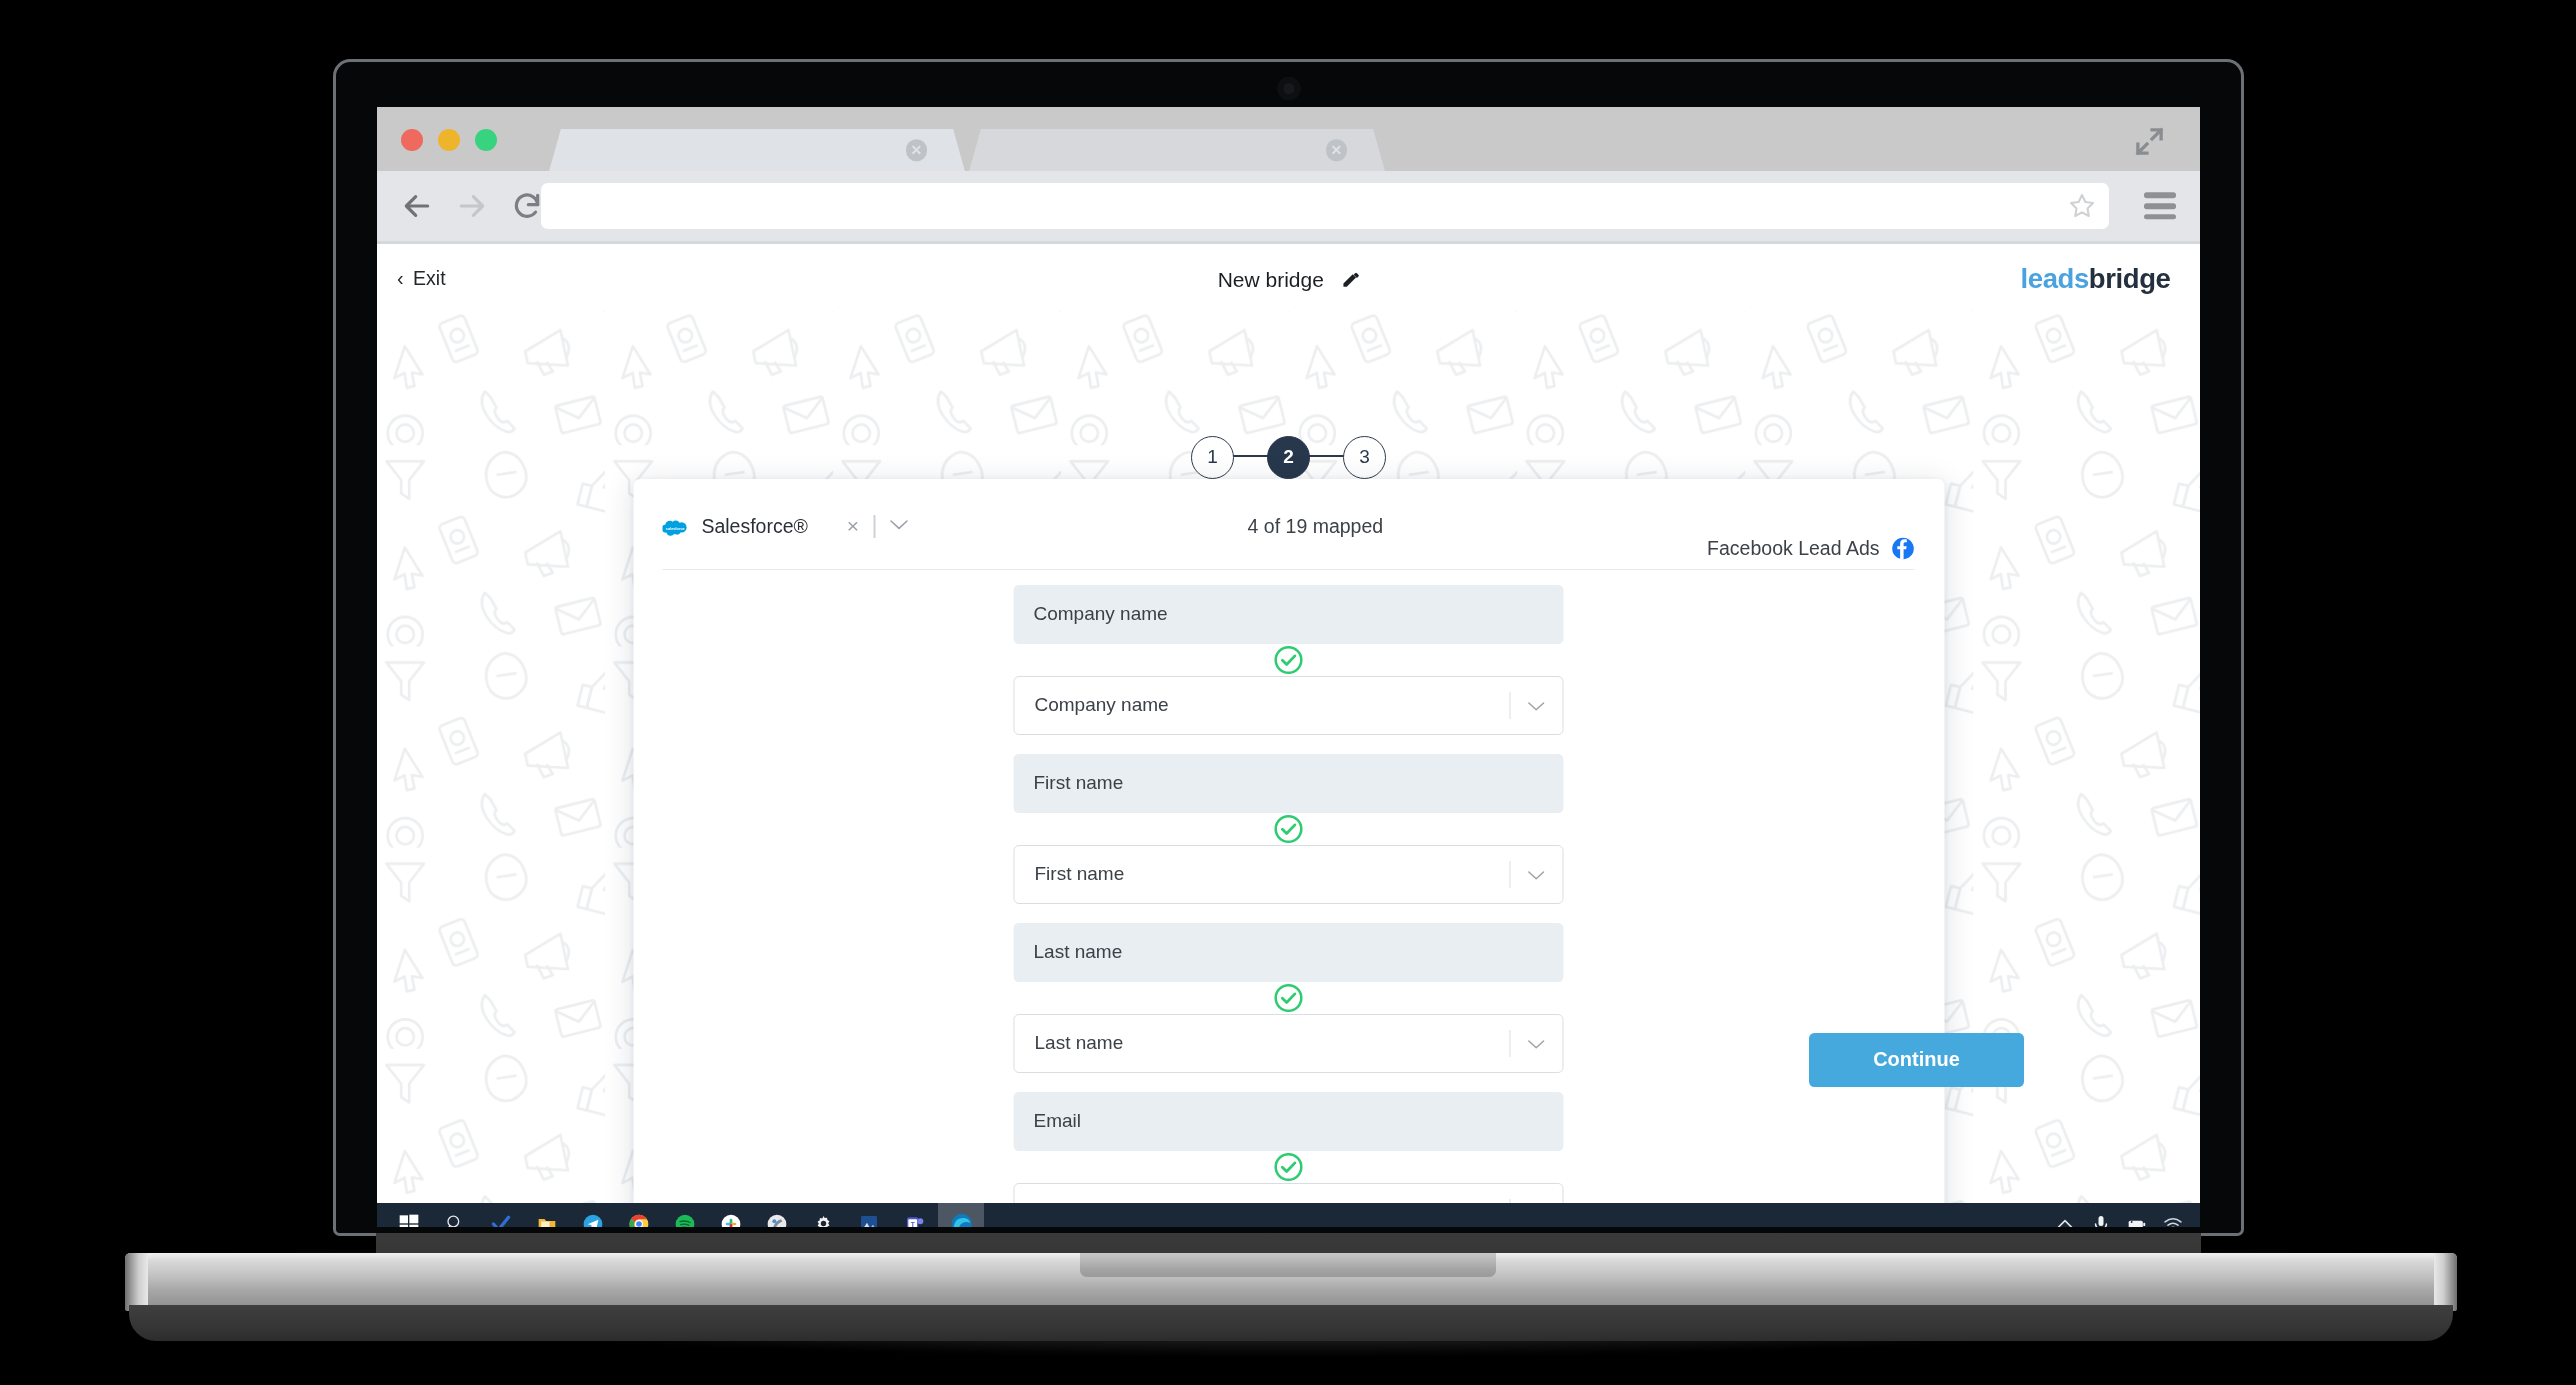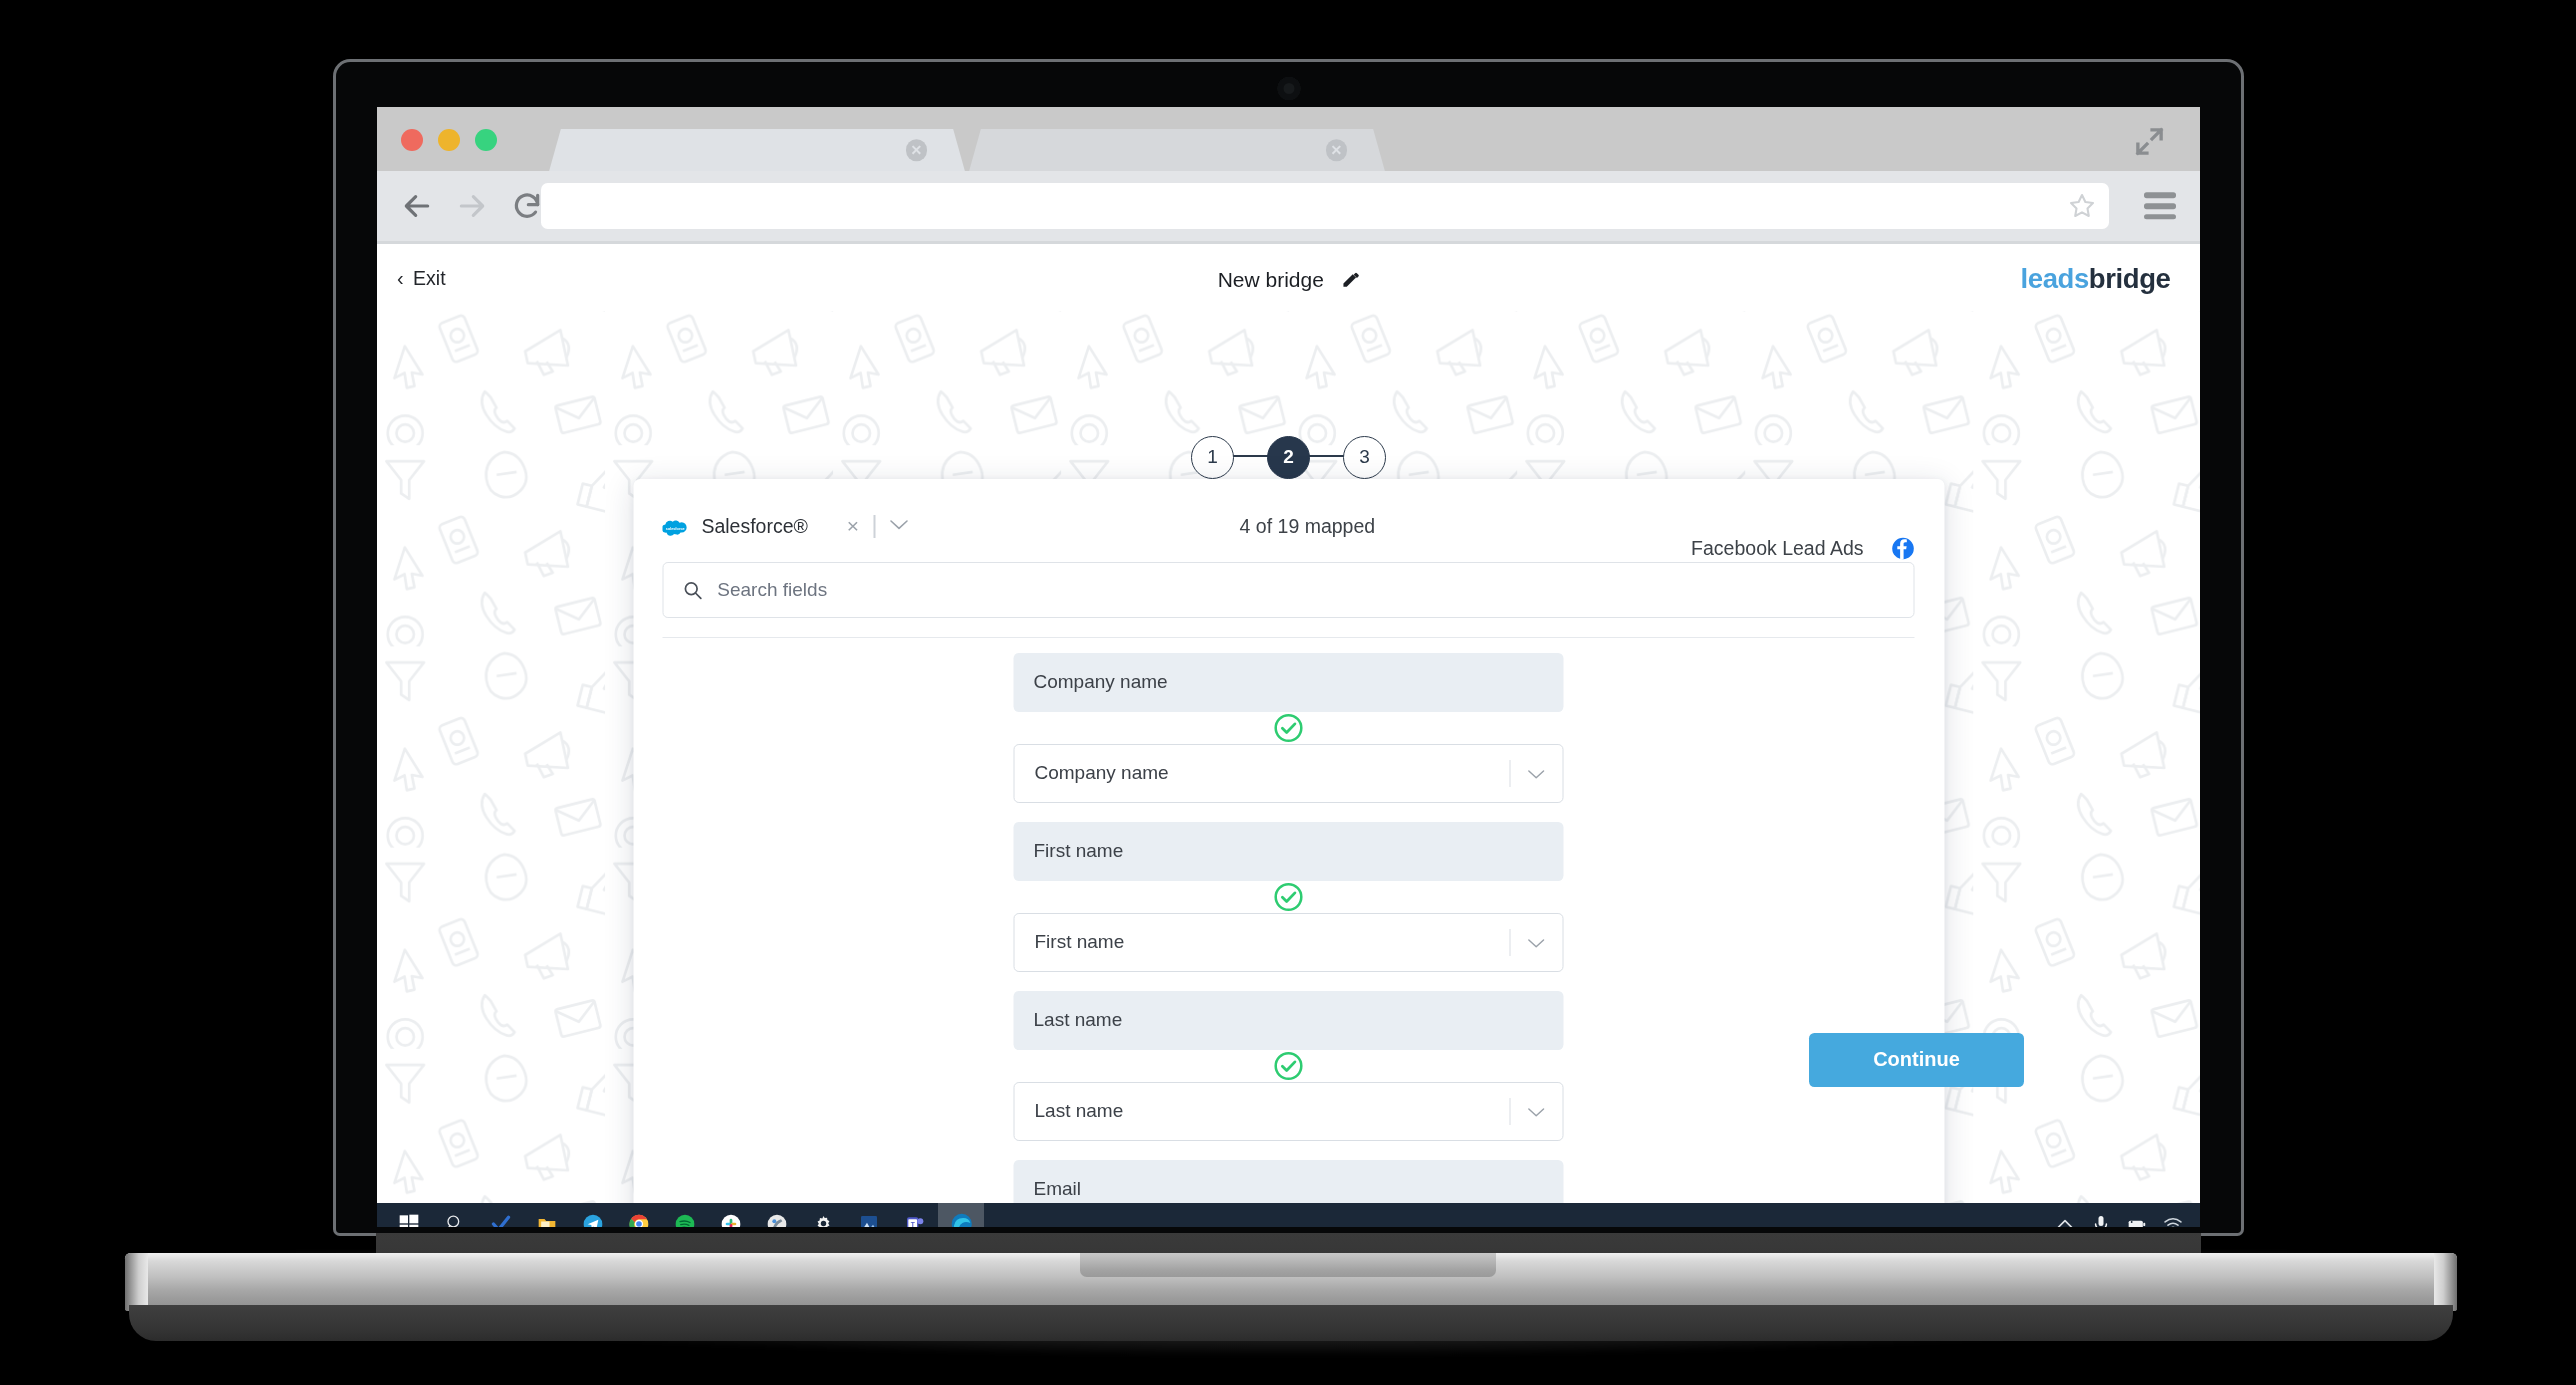--- a/index.html
+++ b/index.html
@@ -155,21 +155,21 @@
   }
   .card-head { display: flex; align-items: center; height: 47px; }
   .sf-left { display: flex; align-items: flex-end; gap: 13.4px; }
   .sf-logo { width: 25.5px; height: 19px; }
   .sf-name { font-size: 19.5px; color: #2c3036; }
   .head-actions { display: flex; align-items: center; gap: 0; margin-left: 24px; }
   .clear-x { font-size: 21px; color: #9ba2aa; padding: 0 14.8px; }
   .vdiv { width: 1.3px; height: 23px; background: #cdd2d8; }
   .chev-down { padding: 0 14.8px; }
   .mapped { flex: 1; text-align: center; font-size: 19.5px; color: #3d4248; }
-  .fb-right { display: flex; gap: 28px; margin-top: 45px; }
+  .fb-right { display: flex; gap: 12px; margin-top: 45px; }
   .fb-name { font-size: 19.5px; color: #3d4248; }
   .fb-icon { width: 23px; height: 23px; }
 
   .searchbox {
     margin-top: 12px; height: 56px; border: 1.3px solid #dfe3e8; border-radius: 5.4px;
     display: flex; align-items: center; padding: 0 19px; gap: 14.8px;
   }
   .search-icon { width: 20px; height: 20px; }
   .search-ph { font-size: 19px; color: #6d7480; }
   .divider { height: 1.3px; background: #e6e9ed; margin: 19px 0 14.8px 0; }
@@ -385,27 +385,20 @@
           <div class="mapped">4 of 19 mapped</div>
           <div class="fb-right">
             <span class="fb-name">Facebook Lead Ads</span>
             <svg class="fb-icon" viewBox="0 0 32 32">
               <circle cx="16" cy="16" r="15" fill="#1877f2"></circle>
               <path d="M20.4 17.2l.7-4.5h-4.3V9.8c0-1.25.6-2.45 2.56-2.45h1.96V3.5s-1.78-.3-3.47-.3c-3.55 0-5.86 2.15-5.86 6.03v3.47H8.06v4.5h3.93V31a15.7 15.7 0 0 0 4.84 0V17.2z" fill="#fff"></path>
             </svg>
           </div>
         </div>
 
-        <div class="searchbox">
-          <svg class="search-icon" viewBox="0 0 24 24">
-            <circle cx="10.5" cy="10.5" r="7" fill="none" stroke="#4a5059" stroke-width="2.1"></circle>
-            <path d="M15.6 15.6 L22 22" stroke="#4a5059" stroke-width="2.1" stroke-linecap="round"></path>
-          </svg>
-          <span class="search-ph">Search fields</span>
-        </div>
 
         <div class="divider"></div>
 
         <div>
 
           <div class="row">
             <div class="src-field">Company name</div>
             <div class="connector">
               <span class="dash"></span>
               <svg class="check-icon" viewBox="0 0 24 24">

